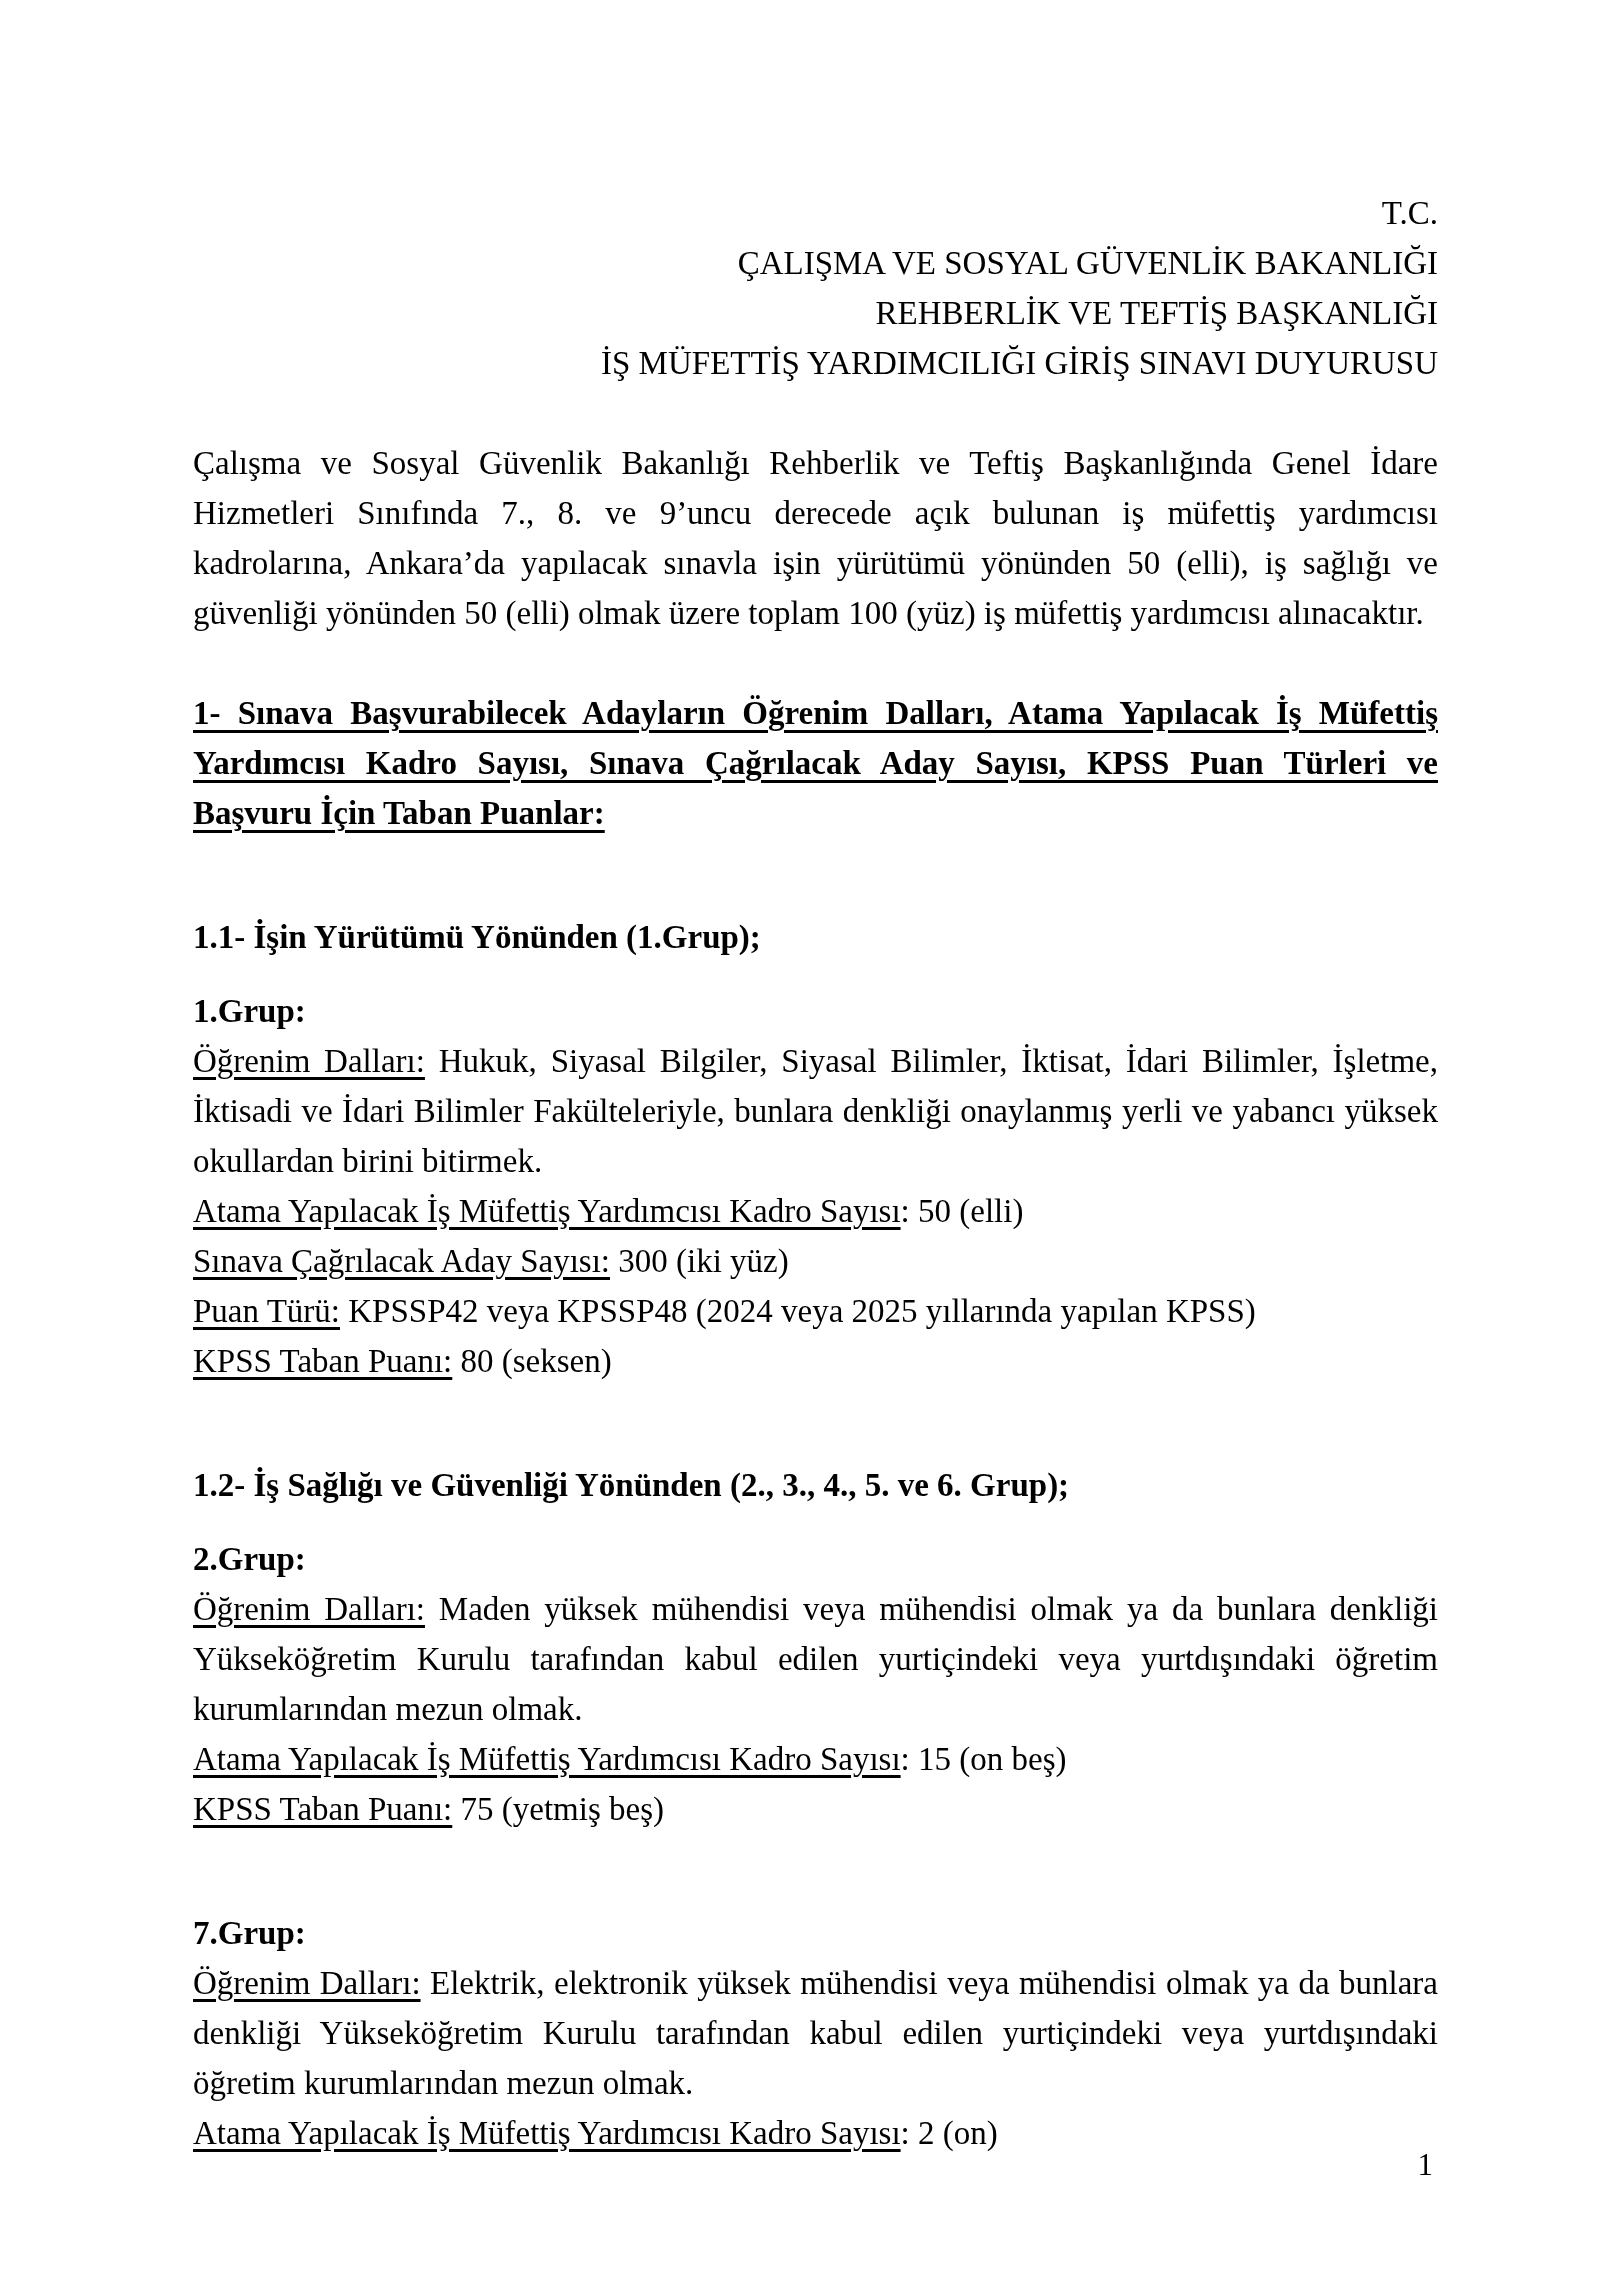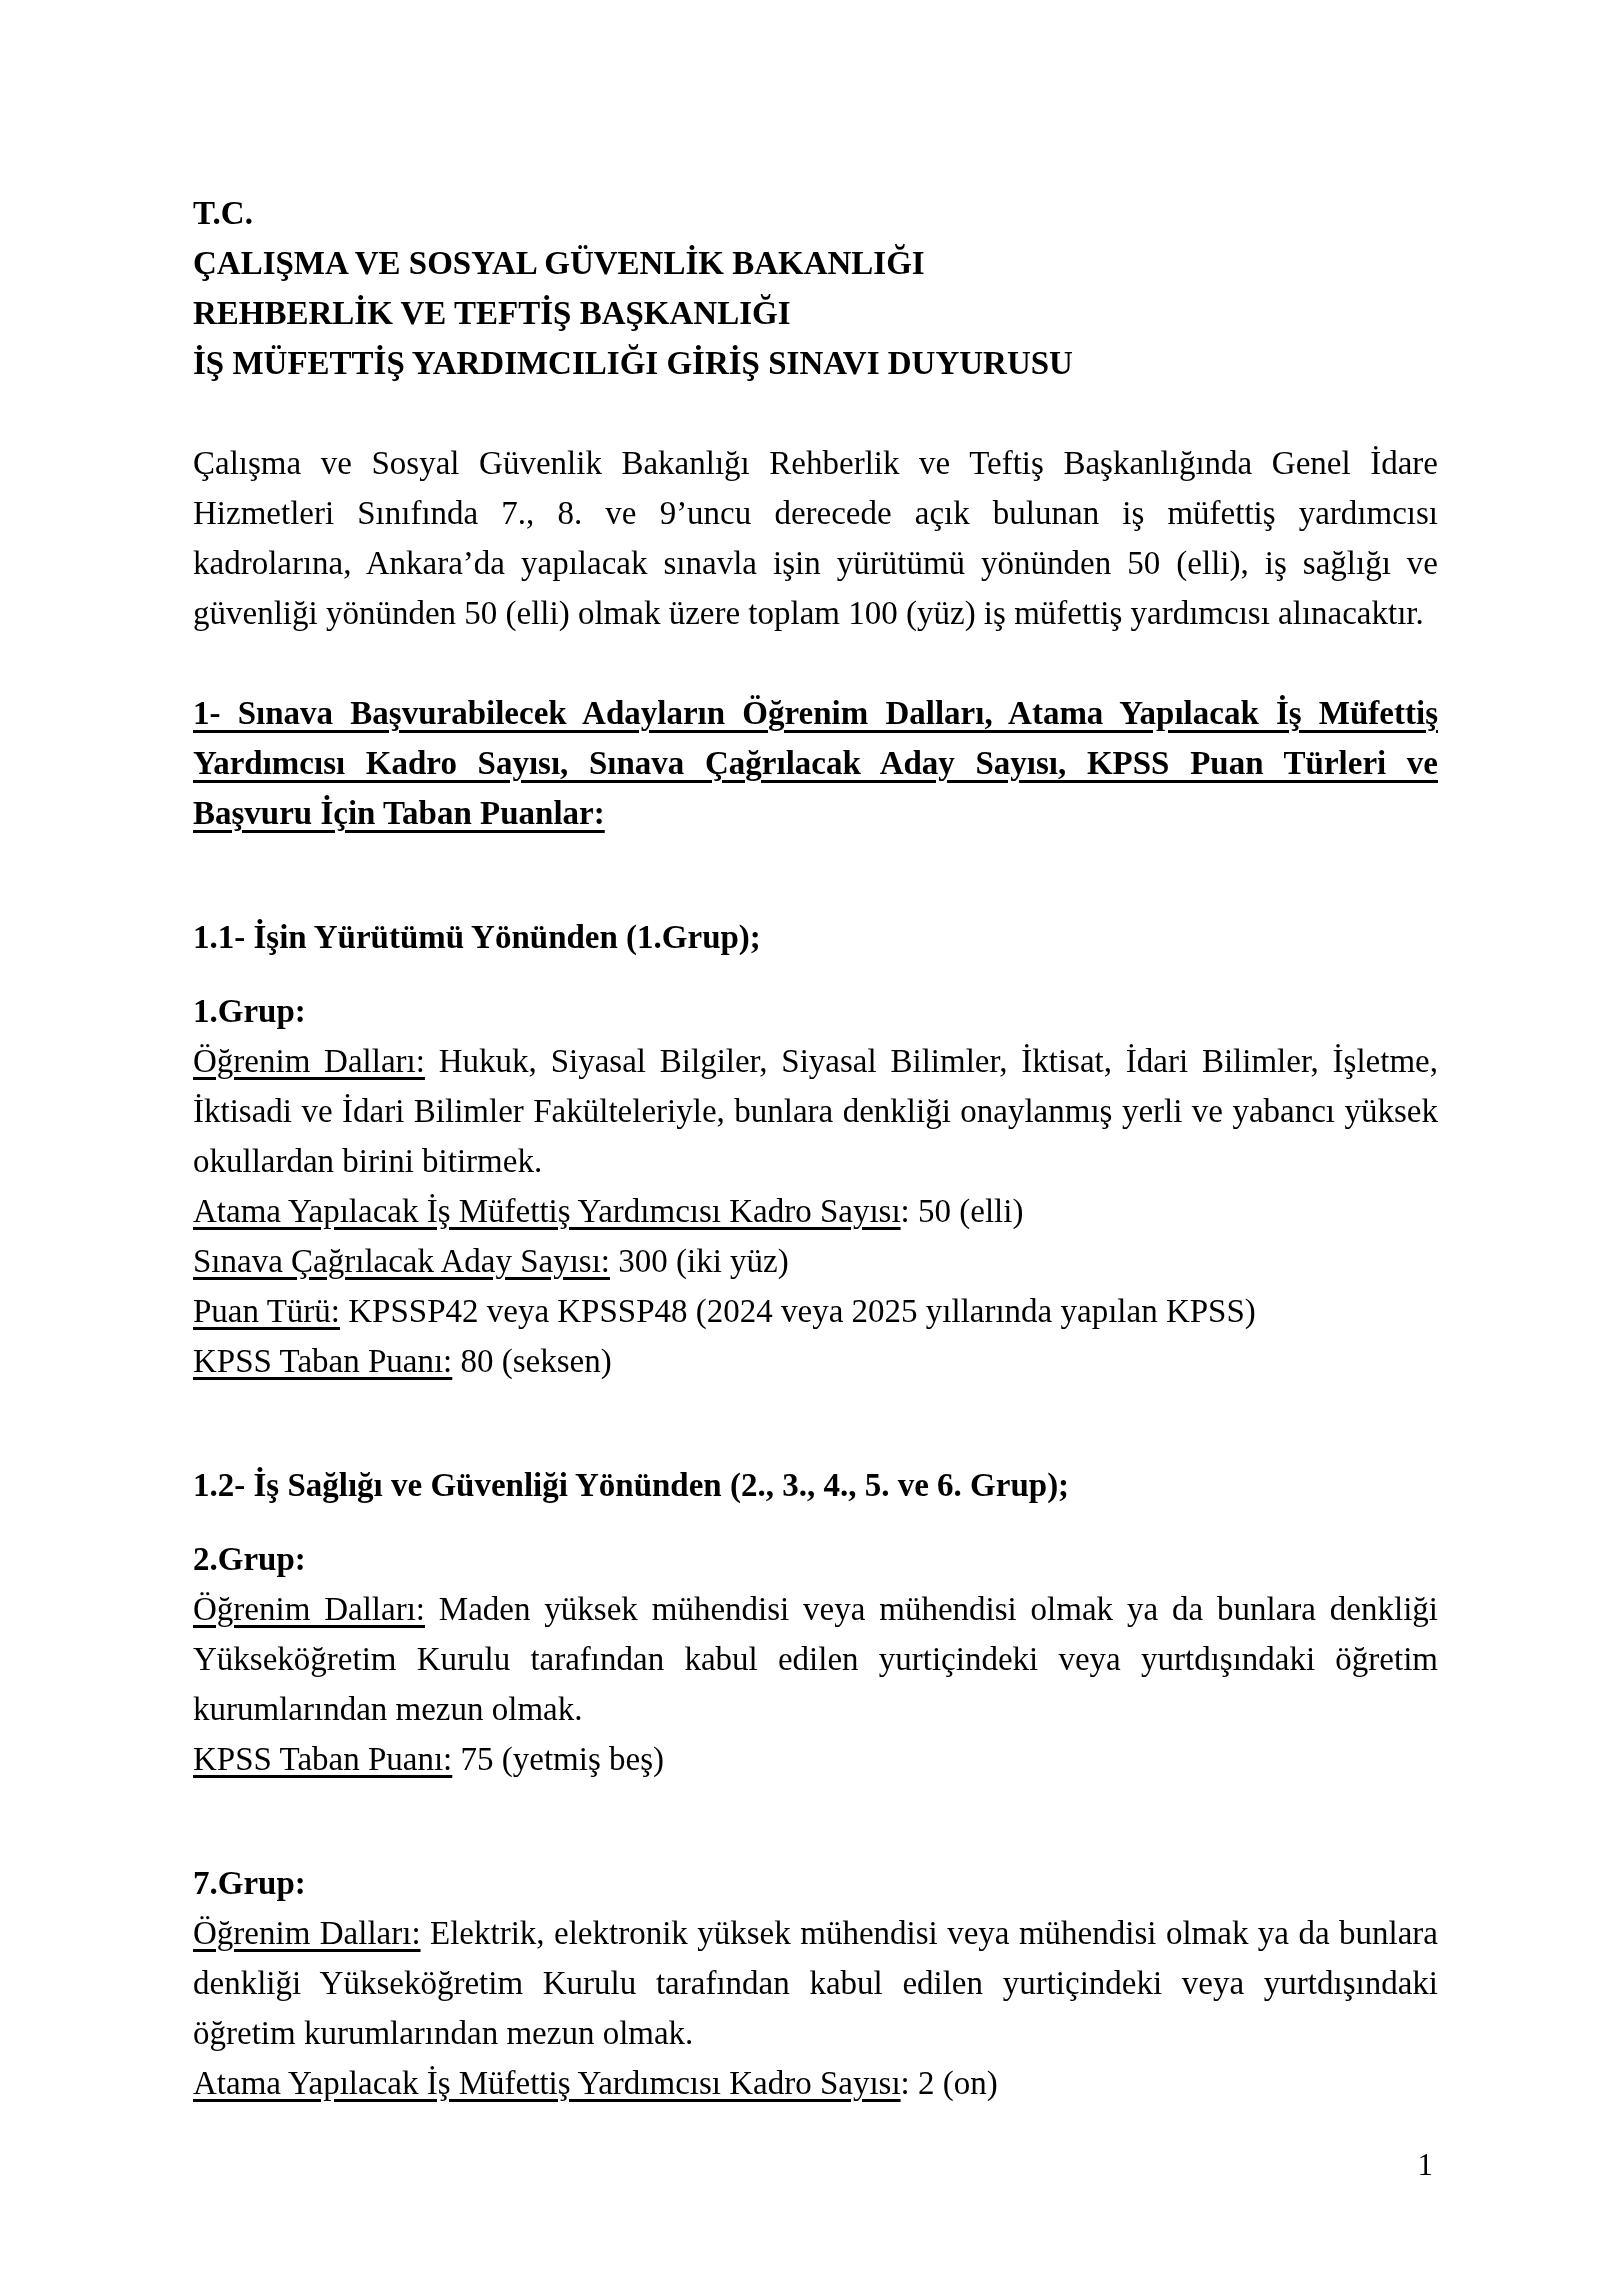--- a/index.html
+++ b/index.html
@@ -8,21 +8,21 @@
     width: 1623px;
     height: 2295px;
     box-sizing: border-box;
     background: #ffffff;
     color: #000000;
     font-family: "Liberation Serif", "DejaVu Serif", serif;
     font-size: 33px;
     line-height: 50px;
     padding: 188px 185px 0 193px;
   }
-  .titleblock { text-align: left; font-weight: bold; }
+  .titleblock { text-align: right; font-weight: normal; }
   .sp { height: 50px; }               
   p, .line { margin: 0; }
   .just { text-align: justify; }
   .bold { font-weight: bold; margin-top: 24px; }
   .u {
     text-decoration: underline;
     text-decoration-thickness: 2.6px;
     text-underline-offset: 5.2px;
   }
   .h1 {
@@ -72,20 +72,21 @@
   <p><span class="u">Puan Türü:</span><span> KPSSP42 veya KPSSP48 (2024 veya 2025 yıllarında yapılan KPSS)</span></p>
   <p><span class="u">KPSS Taban Puanı:</span><span> 80 (seksen)</span></p>
 
   <div class="sp"></div>
 
   <p class="bold">1.2- İş Sağlığı ve Güvenliği Yönünden (2., 3., 4., 5. ve 6. Grup);</p>
   <p class="bold">2.Grup:</p>
 
   <p class="just"><span class="u">Öğrenim Dalları:</span><span> Maden yüksek mühendisi veya mühendisi olmak ya da bunlara denkliği Yükseköğretim Kurulu tarafından kabul edilen yurtiçindeki veya yurtdışındaki öğretim kurumlarından mezun olmak.</span></p>
 
+  <p><span class="u">Atama Yapılacak İş Müfettiş Yardımcısı Kadro Sayısı</span><span>: 15 (on beş)</span></p>
   <p><span class="u">KPSS Taban Puanı:</span><span> 75 (yetmiş beş)</span></p>
 
   <div class="sp"></div>
 
   <p class="bold">7.Grup:</p>
 
   <p class="just"><span class="u">Öğrenim Dalları:</span><span> Elektrik, elektronik yüksek mühendisi veya mühendisi olmak ya da bunlara denkliği Yükseköğretim Kurulu tarafından kabul edilen yurtiçindeki veya yurtdışındaki öğretim kurumlarından mezun olmak.</span></p>
 
   <p><span class="u">Atama Yapılacak İş Müfettiş Yardımcısı Kadro Sayısı</span><span>: 2 (on)</span></p>
 

